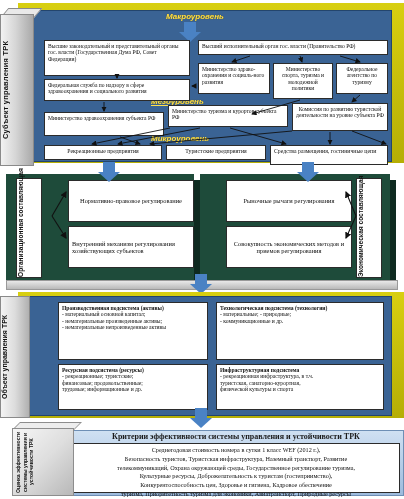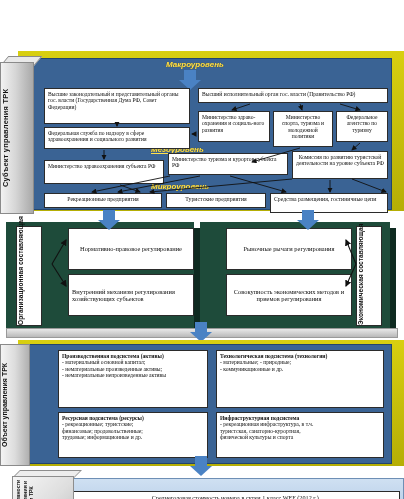--- a/index.html
+++ b/index.html
@@ -1,18 +1,18 @@
 <!DOCTYPE html>
 <html><head>
 <meta charset="utf-8">
 <style>
   html,body{margin:0;padding:0;background:#ffffff;}
   body{width:404px;height:499px;overflow:hidden;
        font-family:"Liberation Serif", serif;}
-  .page{position:relative;width:404px;height:418px;background:#fff;margin-top:48px;}
+  .page{position:relative;width:404px;height:418px;background:#fff;}
 
   
   .wbox{position:absolute;background:#ffffff;border:1px solid #2b2b2b;
         box-sizing:border-box;color:#111;line-height:1.12;}
   .wbox .t{display:block;padding:2px 3px;}
   .top-yellow2{position:absolute;left:18px;top:3px;width:386px;height:160px;
               background:linear-gradient(180deg,#d8cf10 0%,#b5ae05 100%);}
   .top-blue{position:absolute;left:30px;top:10px;width:362px;height:152px;
             background:#3a6394;border:1px solid #23456d;box-sizing:border-box;}
   .slab-left{position:absolute;left:0px;top:14px;width:34px;height:152px;
@@ -234,20 +234,21 @@
     <span class="t" style="padding-top:0;padding-bottom:0;">туристская,  санаторно-курортная,</span>
     <span class="t" style="padding-top:0;">физической культуры и спорта</span>
   </div>
 
   <div class="chev" style="left:190px;top:408px;">
       <i></i>
       <u></u>
     </div>
 
   <div class="crit-outer"></div>
+  <div class="crit-title">Критерии эффективности системы управления и устойчивости  ТРК</div>
   <div class="crit-box">
     <div>Среднегодовая стоимость номера в сутки 1 класс WEF (2012 г.),</div>
     <div>Безопасность туристов, Туристская инфраструктура, Наземный транспорт, Развитие</div>
     <div>телекоммуникаций,   Охрана окружающей среды, Государственное регулирование туризма,</div>
     <div>Культурные ресурсы, Доброжелательность к туристам (гостеприимство),</div>
     <div>Конкурентоспособность цен, Здоровье и гигиена, Кадровое обеспечение</div>
     <div>туризма,  Приоритетность туризма для экономики,  Авиатранспорт, Природные ресурсы</div>
   </div>
 
   <div class="cube-top"></div>

